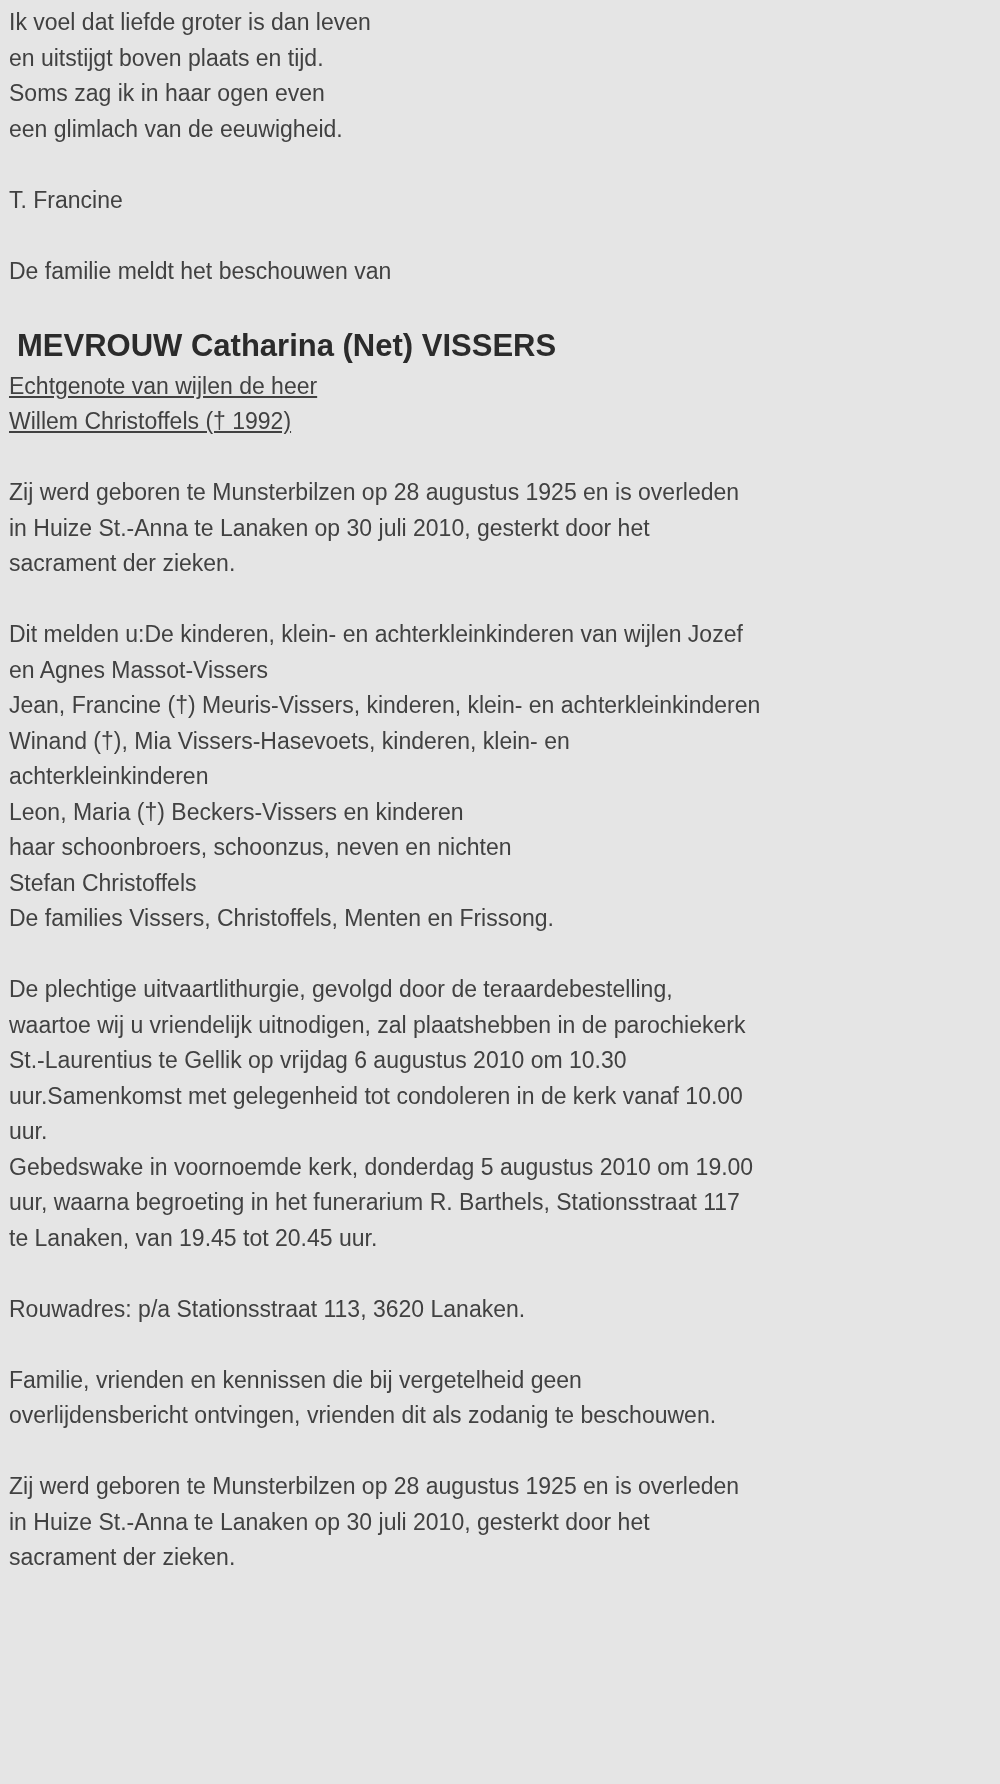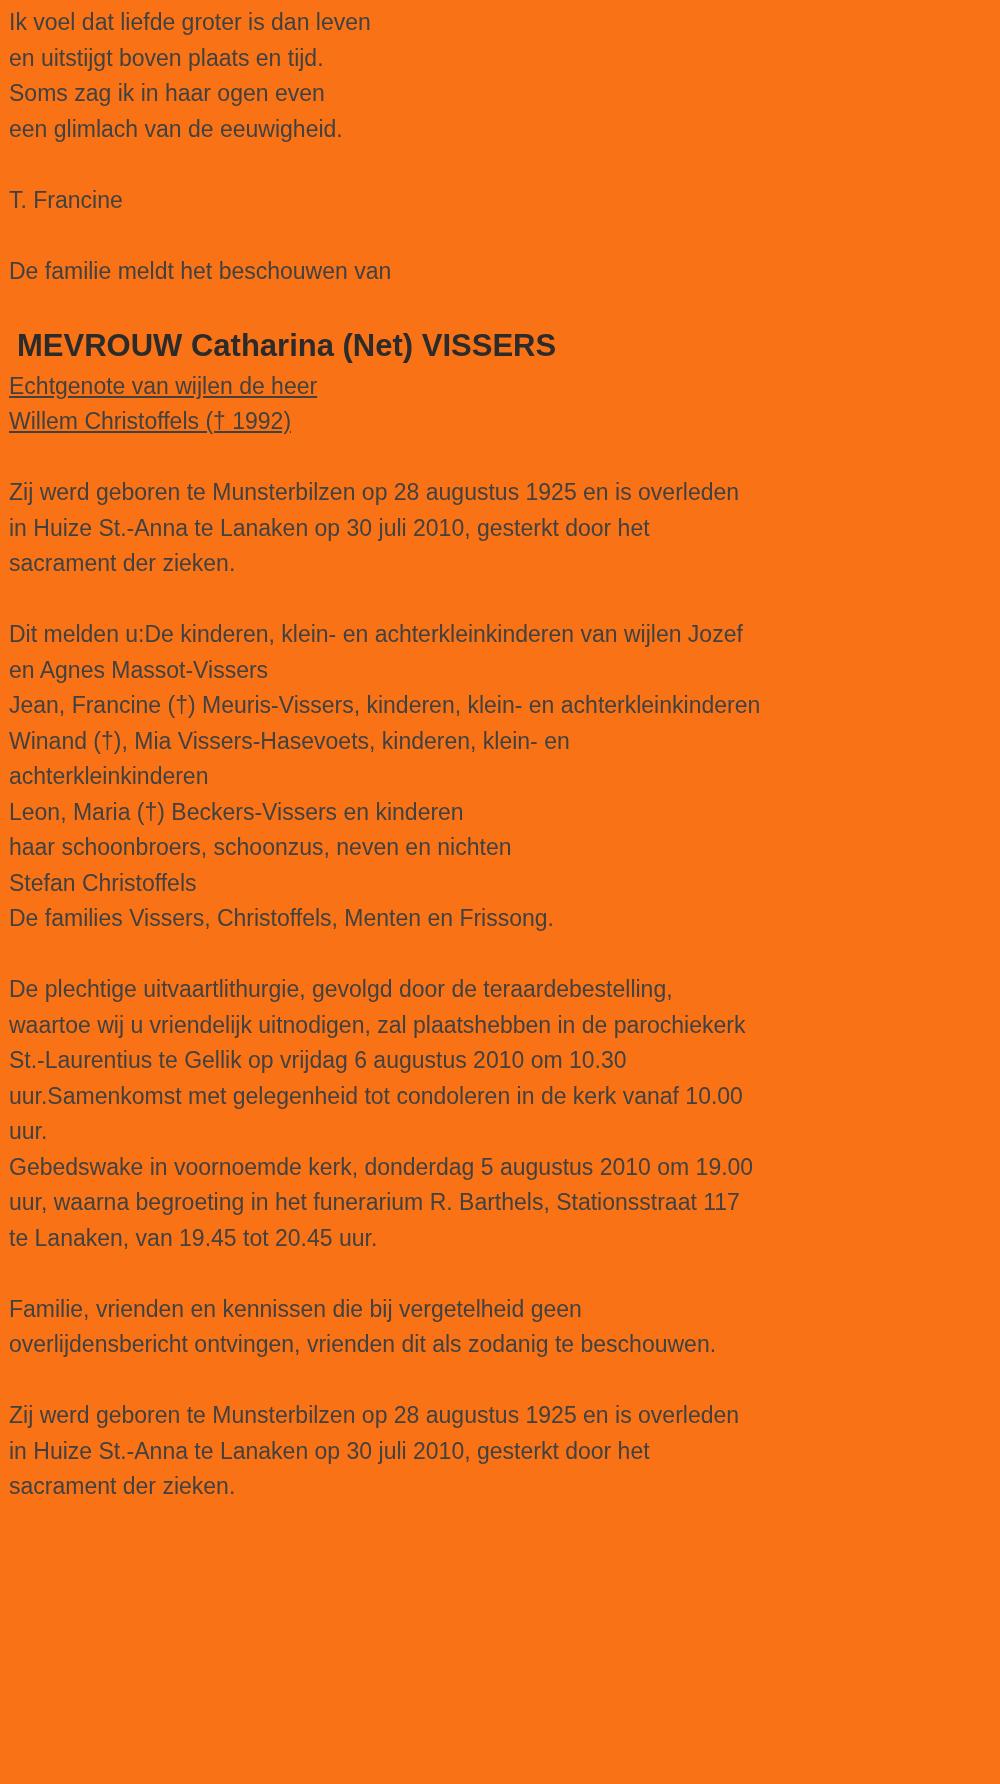--- a/index.html
+++ b/index.html
@@ -5,21 +5,21 @@
   html, body {
     margin: 0;
     padding: 0;
     background: #ffffff;
   }
   .page {
     width: 1000px;
     min-height: 1784px;
     box-sizing: border-box;
     padding: 5px 10px 40px 9px;
-    background: #f97316;
+    background: #e5e5e5;
     font-family: "Liberation Sans", "DejaVu Sans", sans-serif;
     font-size: 23px;
     line-height: 35.5px;
     color: #414141;
   }
   .page p {
     margin: 0 0 35.5px 0;
     white-space: pre-line;
   }
   .page h1 {
@@ -70,20 +70,21 @@
 
   <p>De plechtige uitvaartlithurgie, gevolgd door de teraardebestelling,
 waartoe wij u vriendelijk uitnodigen, zal plaatshebben in de parochiekerk
 St.-Laurentius te Gellik op vrijdag 6 augustus 2010 om 10.30
 uur.Samenkomst met gelegenheid tot condoleren in de kerk vanaf 10.00
 uur.
 Gebedswake in voornoemde kerk, donderdag 5 augustus 2010 om 19.00
 uur, waarna begroeting in het funerarium R. Barthels, Stationsstraat 117
 te Lanaken, van 19.45 tot 20.45 uur.</p>
 
+  <p>Rouwadres: p/a Stationsstraat 113, 3620 Lanaken.</p>
 
   <p>Familie, vrienden en kennissen die bij vergetelheid geen
 overlijdensbericht ontvingen, vrienden dit als zodanig te beschouwen.</p>
 
   <p>Zij werd geboren te Munsterbilzen op 28 augustus 1925 en is overleden
 in Huize St.-Anna te Lanaken op 30 juli 2010, gesterkt door het
 sacrament der zieken.</p>
 
 </div>
 

